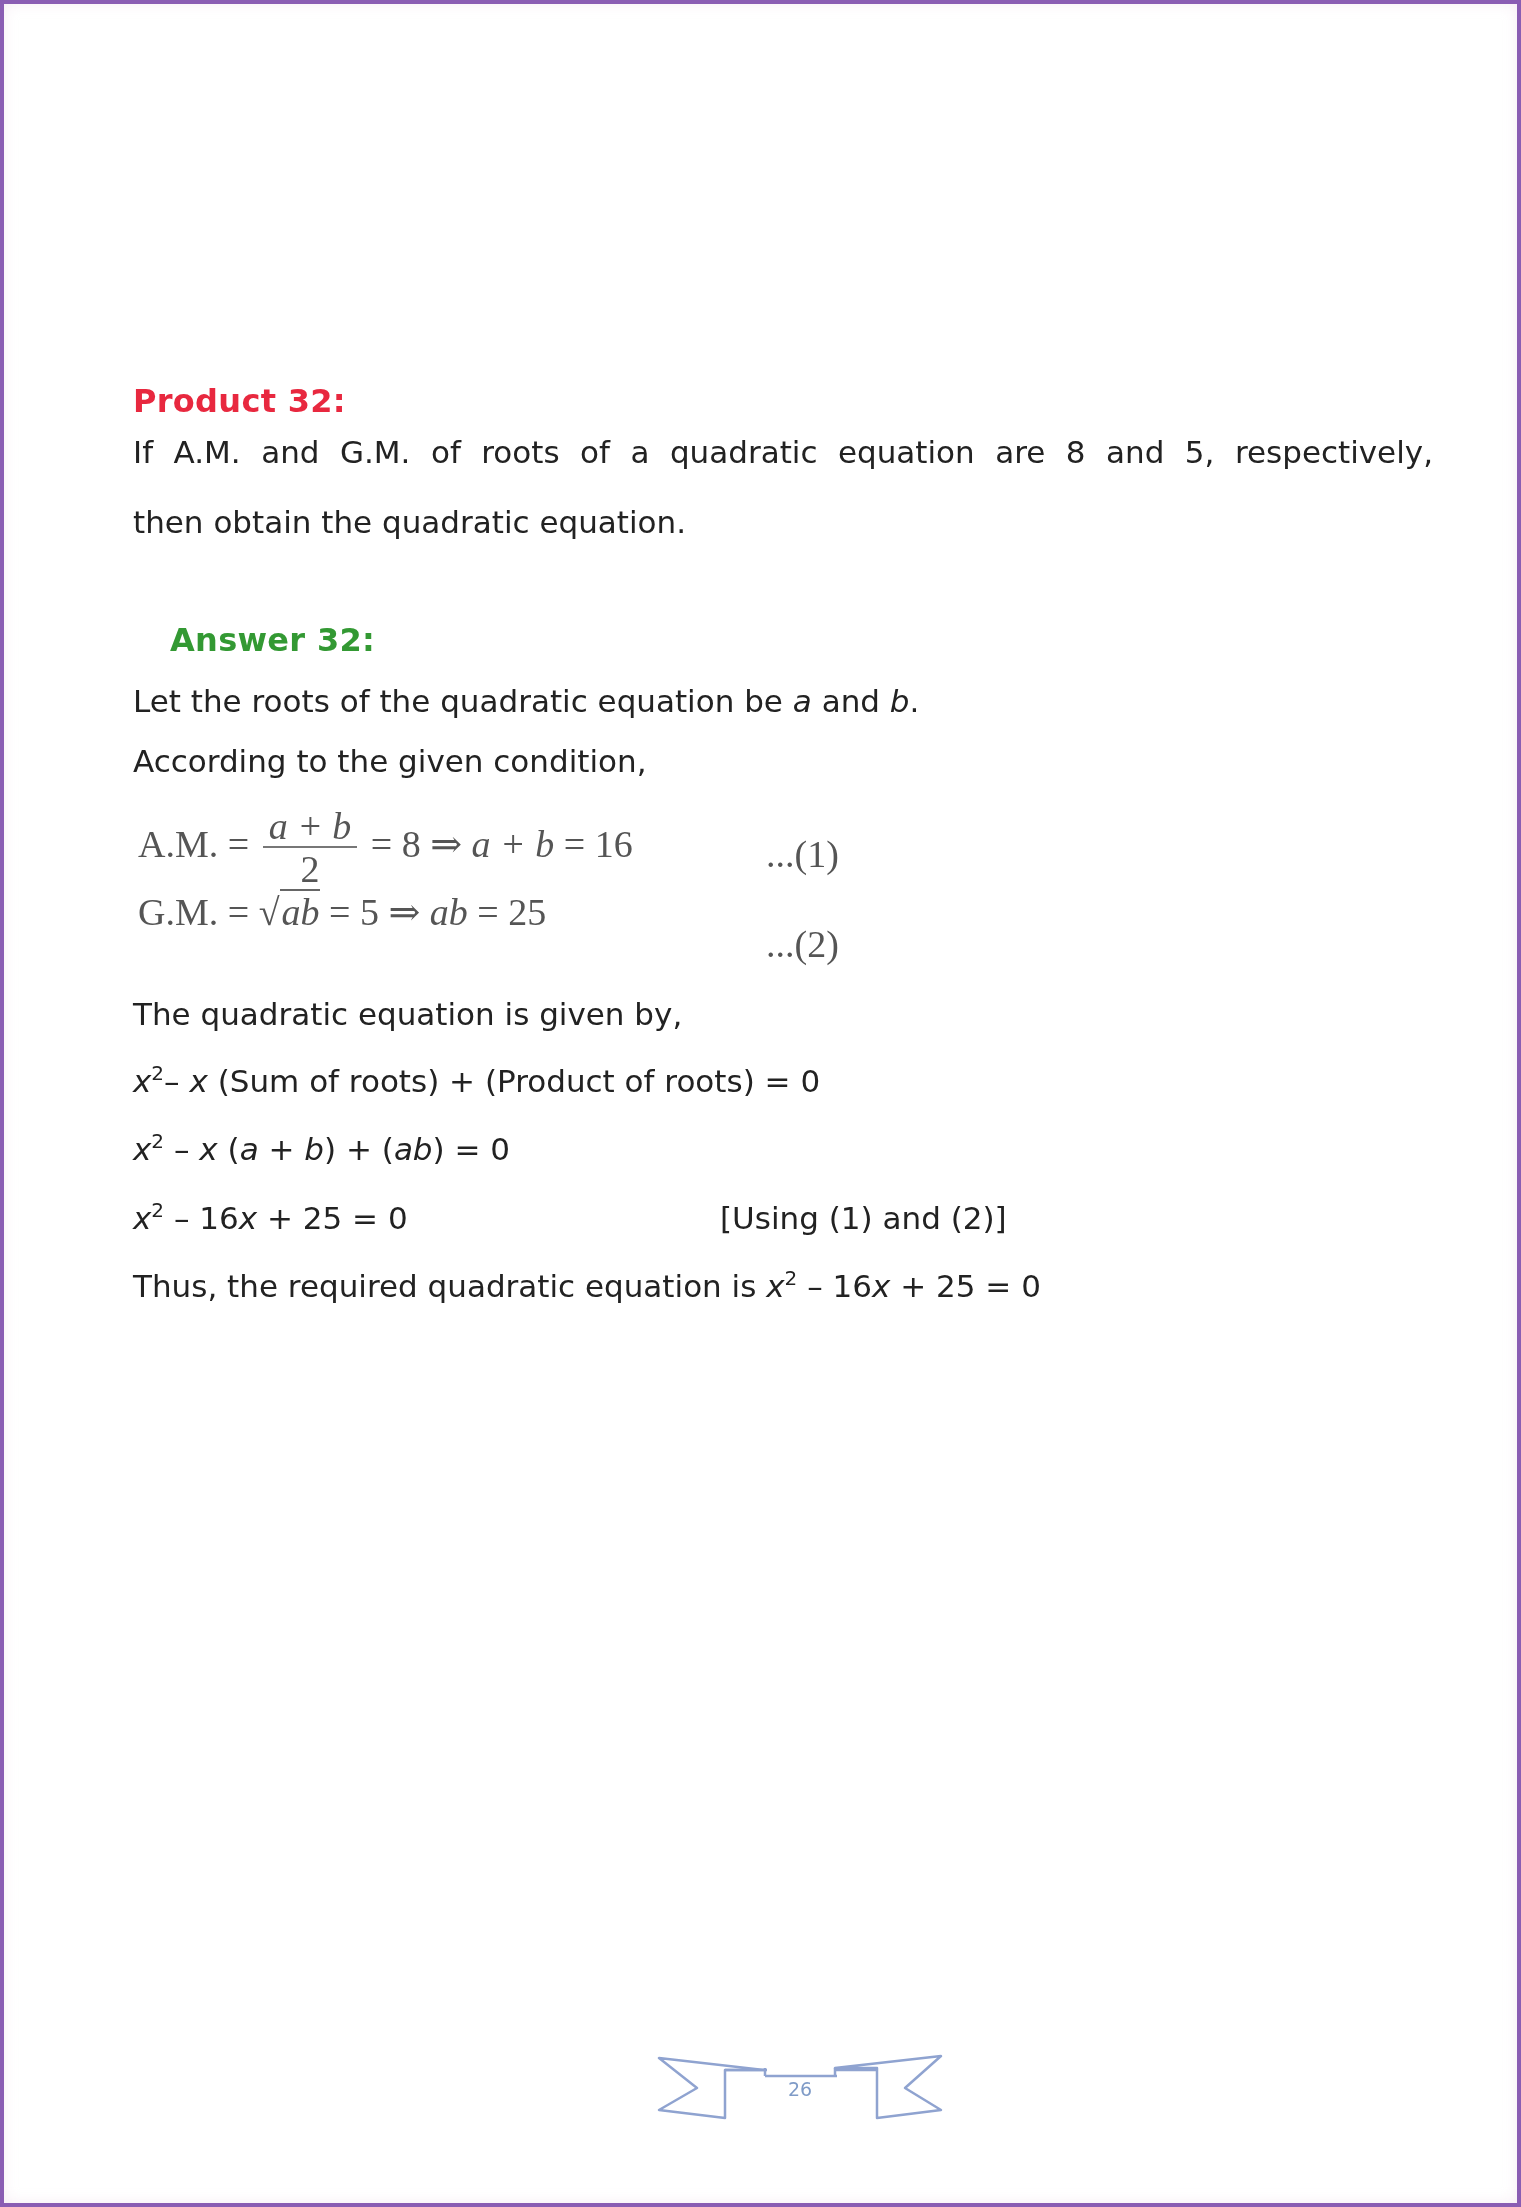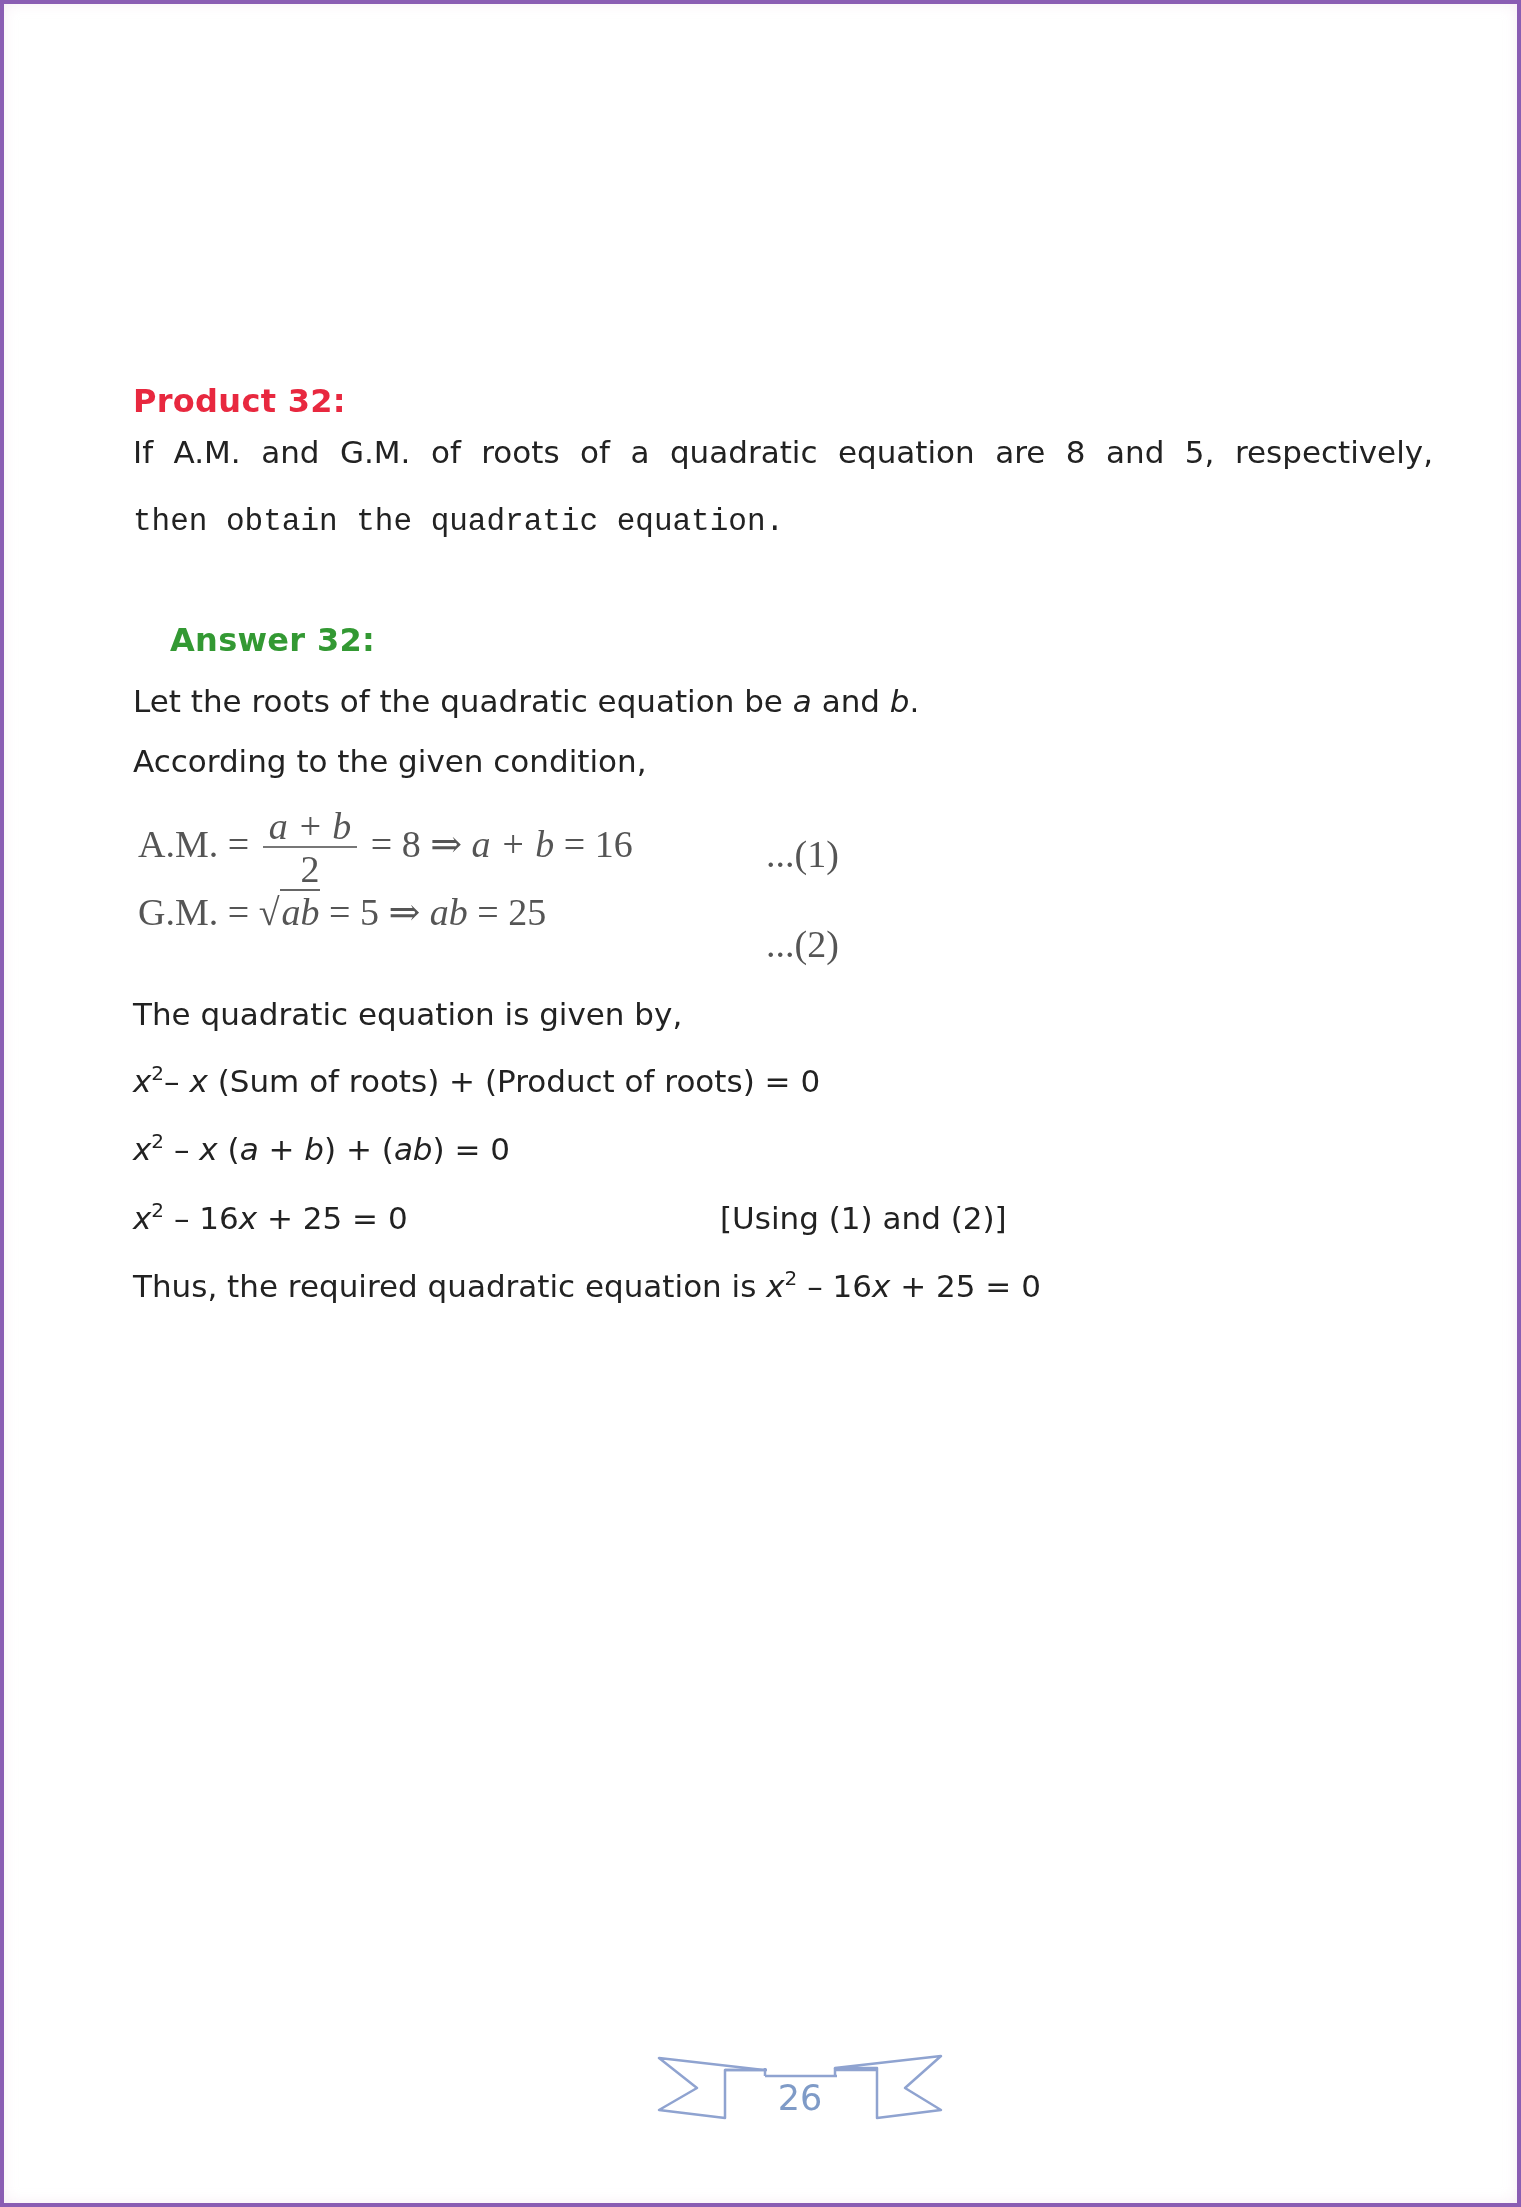--- a/index.html
+++ b/index.html
@@ -23,30 +23,30 @@
   .formula { position: absolute; left: 138px; font-size: 38px; white-space: nowrap; }
   .frac { display: inline-block; vertical-align: middle; text-align: center; margin: 0 4px; }
   .frac .num { display: block; border-bottom: 2px solid #777; padding: 0 6px; line-height: 40px; }
   .frac .den { display: block; line-height: 42px; }
   .sqrt { border-top: 2px solid #666; padding-left: 2px; }
   .eqno { position: absolute; left: 766px; font-size: 38px; }
   i { font-style: italic; }
   sup { font-size: 20px; vertical-align: 12px; line-height: 0; }
   .footer { position: absolute; left: 655px; top: 2048px; width: 290px; height: 75px; }
   .footer svg { position: absolute; left: 0; top: 0; }
-  .page-num { position: absolute; left: 0; width: 290px; top: 30px; text-align: center; color: #7f9bc7; font-size: 35px; }
+  .page-num { position: absolute; left: 0; width: 290px; top: 30px; text-align: center; color: #7f9bc7; font-size: 19px; }
 </style>
 </head>
 <body>
 
 <div class="page-border"></div>
 
 <div class="heading q-heading">Product 32:</div>
 <div class="line justify" style="top:432px;">If A.M. and G.M. of roots of a quadratic equation are 8 and 5, respectively,</div>
-<div class="line" style="top:502px;font-family:Liberation Mono, monospace;">then obtain the quadratic equation.</div>
+<div class="line" style="top:502px;">then obtain the quadratic equation.</div>
 
 <div class="heading a-heading">Answer 32:</div>
 
 <div class="line" style="top:681px;">
   <span>Let the roots of the quadratic equation be </span><i>a</i><span> and </span><i>b</i><span>.</span>
 </div>
 <div class="line" style="top:741px;">According to the given condition,</div>
 
 <div class="formula serif" style="top:806px;">
   <span>A.M. =</span>

